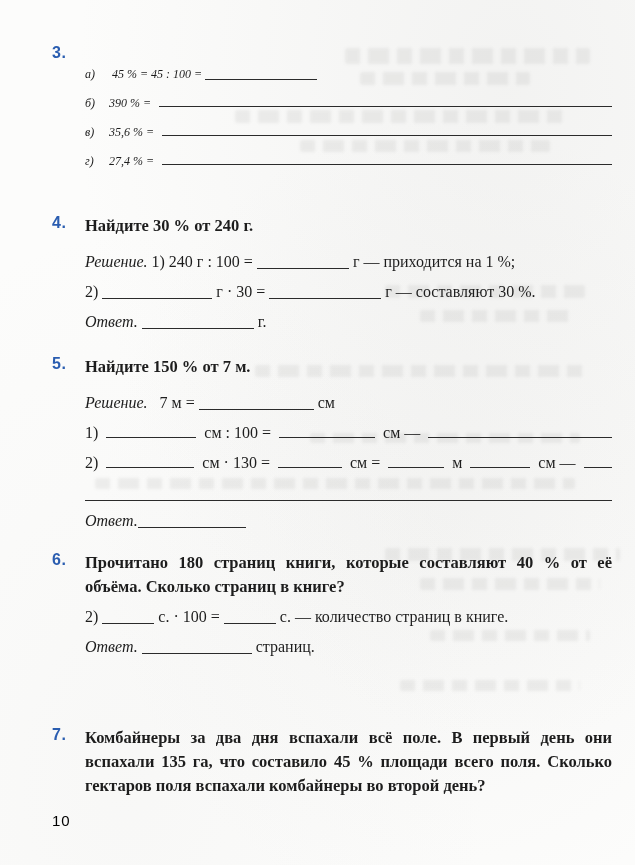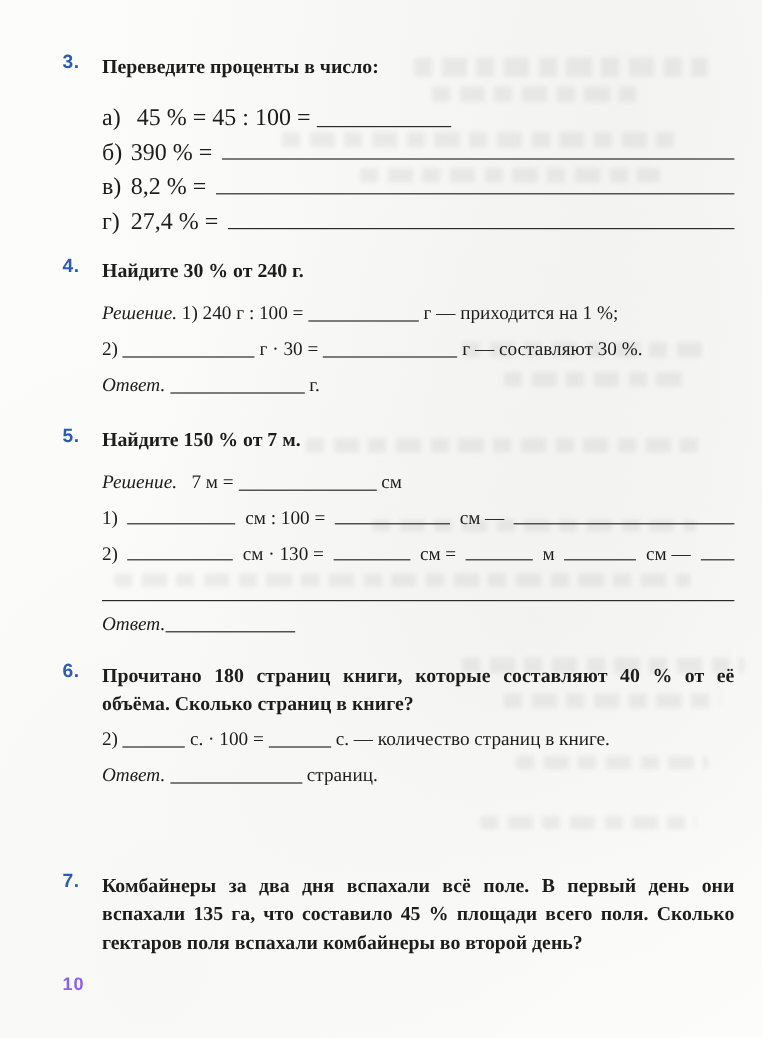--- a/index.html
+++ b/index.html
@@ -23,39 +23,39 @@
     opacity:.12;filter:blur(1.7px);border-radius:2px;pointer-events:none;
   }
   .problem{position:absolute;left:52px;width:560px;}
   .pnum{
     position:absolute;left:0;top:0;
     font-family:"Liberation Sans","DejaVu Sans",sans-serif;
     font-weight:bold;font-size:16px;color:#2a5db0;letter-spacing:.5px;
   }
   .pbody{margin-left:33px;width:527px;}
   .ptitle{font-weight:bold;font-size:16.5px;line-height:24px;text-align:justify;}
-  .sol{font-size:20px;line-height:24px;}
+  .sol{font-size:12px;line-height:24px;font-style:italic;}
   .sol-line{margin-top:6px;font-size:16px;line-height:24px;}
   .first-sol{margin-top:12px;}
   .it{font-style:italic;font-family:Liberation Serif, serif;}
   .bl{
     display:inline-block;border-bottom:1.6px solid #2b2b2b;
     height:13px;vertical-align:-2px;
   }
   .row{display:flex;align-items:baseline;width:527px;justify-content:flex-end;}
   .row .txt{white-space:nowrap;}
   .row .gap{width:8px;flex:none;}
   .fill{flex:1;border-bottom:1.6px solid #2b2b2b;height:13px;margin-left:8px;}
   .items{margin-top:18px;}
   .item-row{margin-bottom:5px;}
   .ilabel{display:inline-block;min-width:24px;}
   .page-num{
     position:absolute;left:52px;top:812px;
     font-family:"Liberation Sans","DejaVu Sans",sans-serif;
-    font-weight:bold;font-size:15px;color:#8b5cf6;letter-spacing:1px;
+    font-weight:normal;font-size:15px;color:#000000;letter-spacing:1px;
   }
   .sp{display:inline-block;width:8px;}
 </style>
 </head>
 <body>
 
 <div class="paper-texture"></div>
 
 <div class="bleed" style="top:48px;left:345px;width:245px;height:16px;"></div>
 <div class="bleed" style="top:72px;left:360px;width:170px;height:13px;"></div>
@@ -67,33 +67,32 @@
 <div class="bleed" style="top:433px;left:310px;width:270px;height:10px;"></div>
 <div class="bleed" style="top:478px;left:95px;width:480px;height:11px;"></div>
 <div class="bleed" style="top:548px;left:385px;width:235px;height:13px;"></div>
 <div class="bleed" style="top:578px;left:420px;width:180px;height:12px;"></div>
 <div class="bleed" style="top:630px;left:430px;width:160px;height:11px;"></div>
 <div class="bleed" style="top:680px;left:400px;width:180px;height:11px;"></div>
 
 <div class="problem" style="top:44px;">
   <span class="pnum">3.</span>
   <div class="pbody">
-    <div class="ptitle">Переведите проценты в число:</div>
     <div class="items">
       <div class="item-row sol">
         <span class="ilabel">а)</span>
         <span>45 % = 45 : 100 =</span>
         <span class="bl" style="width:112px;"></span>
       </div>
       <div class="item-row row sol">
         <span class="txt"><span class="ilabel">б)</span><span>390 % =</span></span>
         <span class="fill"></span>
       </div>
       <div class="item-row row sol">
-        <span class="txt"><span class="ilabel">в)</span><span>8,2 % =</span></span>
+        <span class="txt"><span class="ilabel">в)</span><span>35,6 % =</span></span>
         <span class="fill"></span>
       </div>
       <div class="item-row row sol">
         <span class="txt"><span class="ilabel">г)</span><span>27,4 % =</span></span>
         <span class="fill"></span>
       </div>
     </div>
   </div>
 </div>
 

